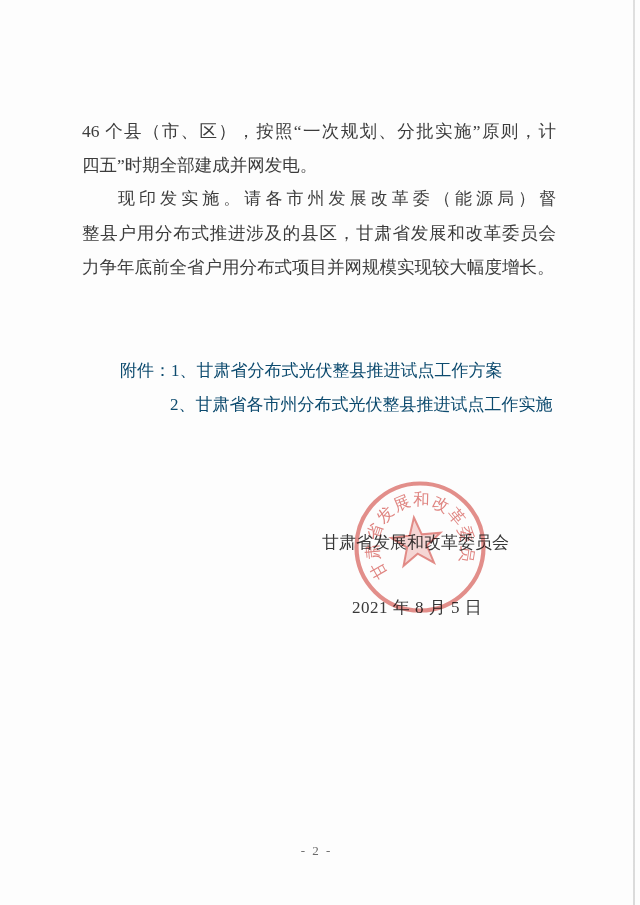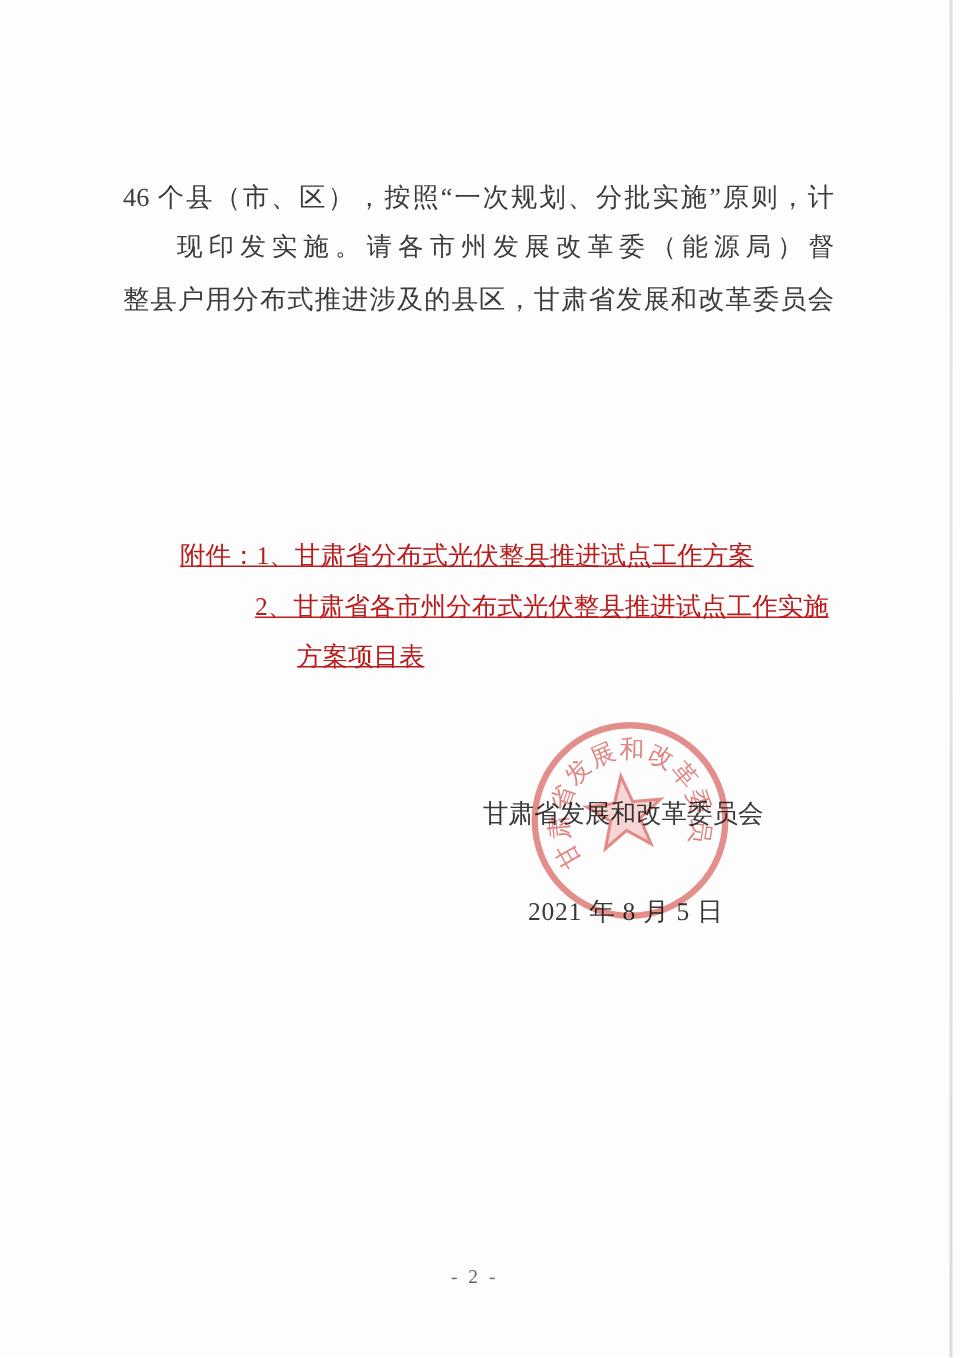--- a/index.html
+++ b/index.html
@@ -29,21 +29,21 @@
   }
   .bline.just{
     text-align:justify;text-align-last:justify;white-space:normal;
     overflow:hidden;height:34px;
   }
   .bline.indent{
     text-indent:36px;font-size:17px;letter-spacing:-0.2px;
   }
   .attach-line{
     position:absolute;height:34px;line-height:34px;
-    font-size:17px;color:#b91c1c;white-space:nowrap;text-decoration:underline;
+    font-size:17px;color:#0c4a6e;white-space:nowrap;
   }
   .attach-1{left:120px;top:354px;}
   .attach-2{left:170px;top:388px;}
   .attach-3{left:198px;top:421px;}
   .sig-issuer{
     position:absolute;left:322px;top:526px;height:34px;line-height:34px;
     font-size:17px;color:#383838;white-space:nowrap;z-index:2;
   }
   .sig-date{
     position:absolute;left:352px;top:591px;height:34px;line-height:34px;
@@ -58,27 +58,28 @@
     text-align:center;font-size:13px;letter-spacing:2px;color:#6a6a6a;
   }
 </style>
 </head>
 <body>
 
 <div class="page">
 
   <div class="body-block">
     <div class="bline just">46 个县（市、区），按照“一次规划、分批实施”原则，计划“十</div>
+    <div class="bline">四五”时期全部建成并网发电。</div>
     <div class="bline just indent">现印发实施。请各市州发展改革委（能源局）督促“3+10+X”</div>
     <div class="bline just">整县户用分布式推进涉及的县区，甘肃省发展和改革委员会</div>
+    <div class="bline">力争年底前全省户用分布式项目并网规模实现较大幅度增长。</div>
   </div>
 
   <div class="attach-line attach-1">附件：1、甘肃省分布式光伏整县推进试点工作方案</div>
   <div class="attach-line attach-2">2、甘肃省各市州分布式光伏整县推进试点工作实施</div>
-  <div class="attach-line attach-3">方案项目表</div>
 
   <div class="sig-issuer">甘肃省发展和改革委员会</div>
   <div class="sig-date">2021 年 8 月 5 日</div>
 
   <svg class="seal" viewBox="-70 -70 140 140" aria-hidden="true">
     <circle cx="0" cy="0" r="63.5" fill="none" stroke="#db6963" stroke-width="4.2" stroke-opacity="0.85"></circle>
     <g transform="rotate(-6)">
       <defs>
         <path id="sealArc" d="M -34.4 24.1 A 42 42 0 1 1 34.4 24.1" fill="none"></path>
       </defs>

